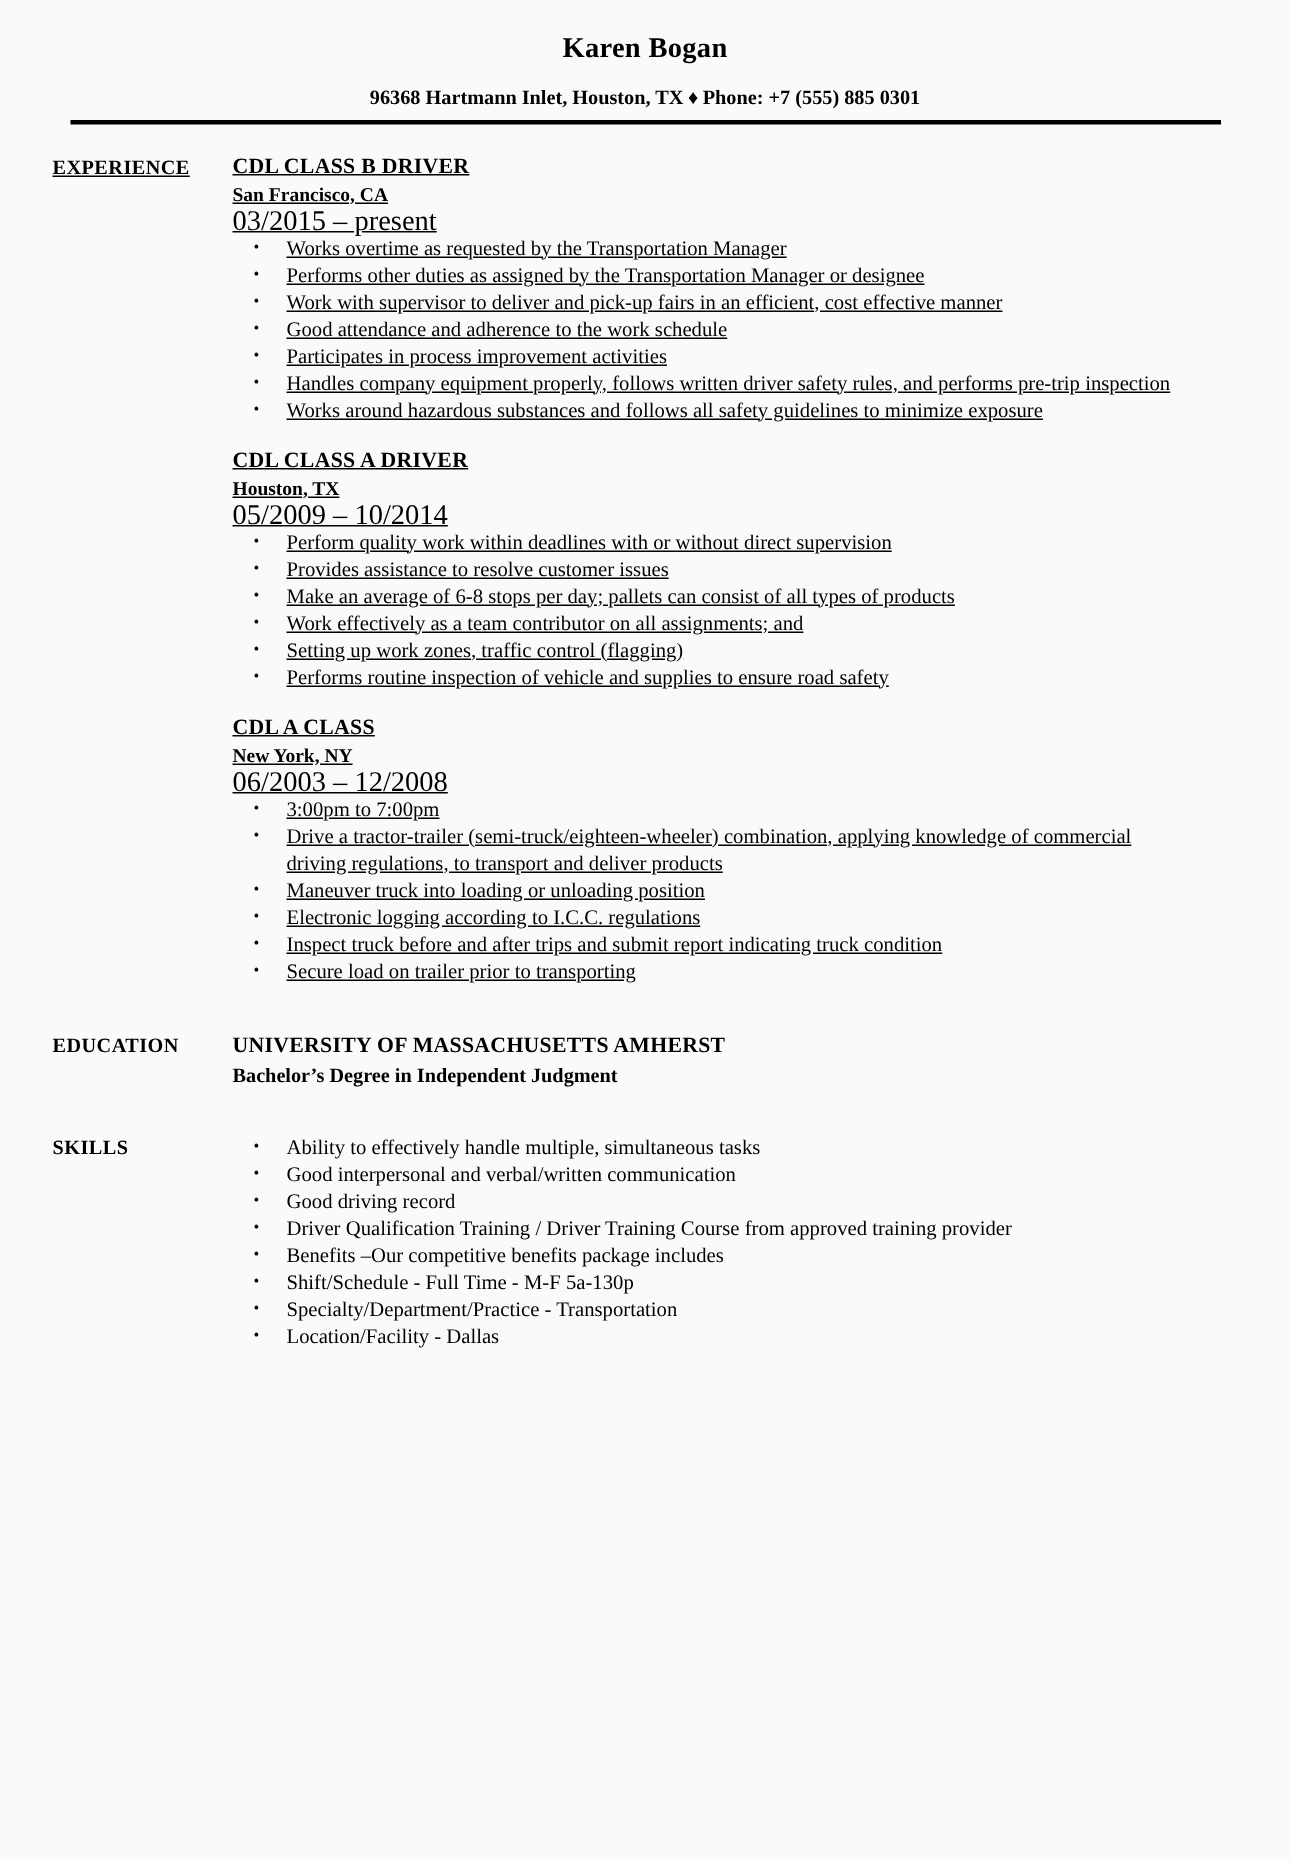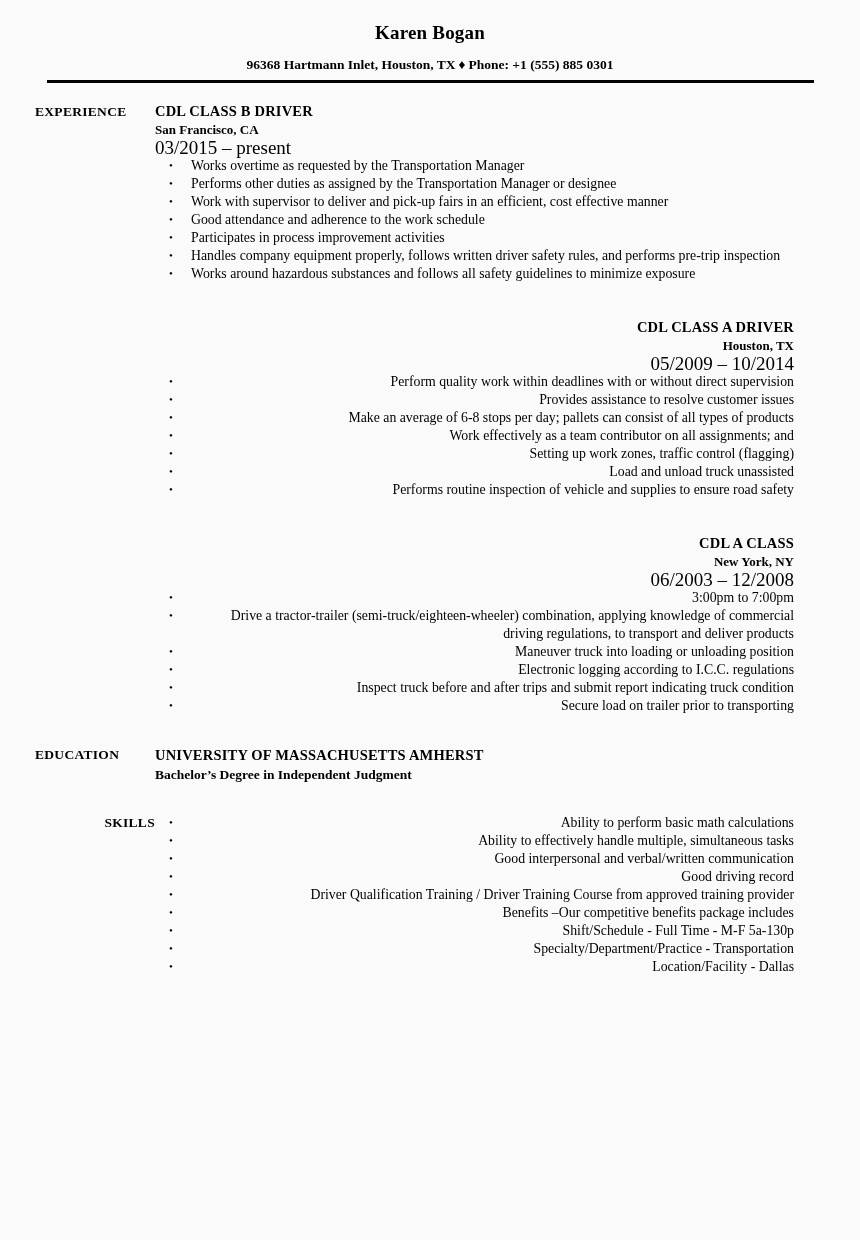--- a/index.html
+++ b/index.html
@@ -62,26 +62,26 @@
     font-weight: bold;
     letter-spacing: 0.3px;
     line-height: 17px;
     padding-top: 1px;
   }
   .section-body {
     flex: 1 1 auto;
     padding-right: 66px;
   }
 
-  #experience-section { margin-top: 19px; }
+  #experience-section { margin-top: 19px; text-decoration: underline; }
   #education-section  { margin-top: 30px; }
-  #skills-section     { margin-top: 29px; text-align: right; }
-
-  
-  .job + .job { margin-top: 35px; text-align: right; }
+  #skills-section     { margin-top: 29px; }
+
+  
+  .job + .job { margin-top: 15px; }
 
   .job-title {
     font-size: 14.5px;
     font-weight: bold;
     letter-spacing: 0.2px;
     line-height: 19px;
   }
   .job-location {
     font-size: 13px;
     font-weight: bold;
@@ -131,21 +131,21 @@
   #skills-section .section-body { padding-top: 1px; }
 </style>
 </head>
 <body>
 
 <div class="page">
 
   <div class="header">
     <div class="cand-name">Karen Bogan</div>
     <div class="contact-line">
-      <span>96368 Hartmann Inlet, Houston, TX</span><span class="contact-sep">♦</span><span>Phone: +1 (555) 885 0301</span>
+      <span>96368 Hartmann Inlet, Houston, TX</span><span class="contact-sep">♦</span><span>Phone: +7 (555) 885 0301</span>
     </div>
     <div class="rule"></div>
   </div>
 
   <div class="section" id="experience-section">
     <div class="section-label">EXPERIENCE</div>
     <div class="section-body">
 
       <div class="job">
         <div class="job-title">CDL CLASS B DRIVER</div>
@@ -165,21 +165,20 @@
       <div class="job">
         <div class="job-title">CDL CLASS A DRIVER</div>
         <div class="job-location">Houston, TX</div>
         <div class="job-dates">05/2009 – 10/2014</div>
         <ul class="bullets">
           <li>Perform quality work within deadlines with or without direct supervision</li>
           <li>Provides assistance to resolve customer issues</li>
           <li>Make an average of 6-8 stops per day; pallets can consist of all types of products</li>
           <li>Work effectively as a team contributor on all assignments; and</li>
           <li>Setting up work zones, traffic control (flagging)</li>
-          <li>Load and unload truck unassisted</li>
           <li>Performs routine inspection of vehicle and supplies to ensure road safety</li>
         </ul>
       </div>
 
       <div class="job">
         <div class="job-title">CDL A CLASS</div>
         <div class="job-location">New York, NY</div>
         <div class="job-dates">06/2003 – 12/2008</div>
         <ul class="bullets">
           <li>3:00pm to 7:00pm</li>
@@ -199,21 +198,20 @@
     <div class="section-body">
       <div class="edu-school">UNIVERSITY OF MASSACHUSETTS AMHERST</div>
       <div class="edu-degree">Bachelor’s Degree in Independent Judgment</div>
     </div>
   </div>
 
   <div class="section" id="skills-section">
     <div class="section-label">SKILLS</div>
     <div class="section-body">
       <ul class="bullets">
-        <li>Ability to perform basic math calculations</li>
         <li>Ability to effectively handle multiple, simultaneous tasks</li>
         <li>Good interpersonal and verbal/written communication</li>
         <li>Good driving record</li>
         <li>Driver Qualification Training / Driver Training Course from approved training provider</li>
         <li>Benefits –Our competitive benefits package includes</li>
         <li>Shift/Schedule - Full Time - M-F 5a-130p</li>
         <li>Specialty/Department/Practice - Transportation</li>
         <li>Location/Facility - Dallas</li>
       </ul>
     </div>

